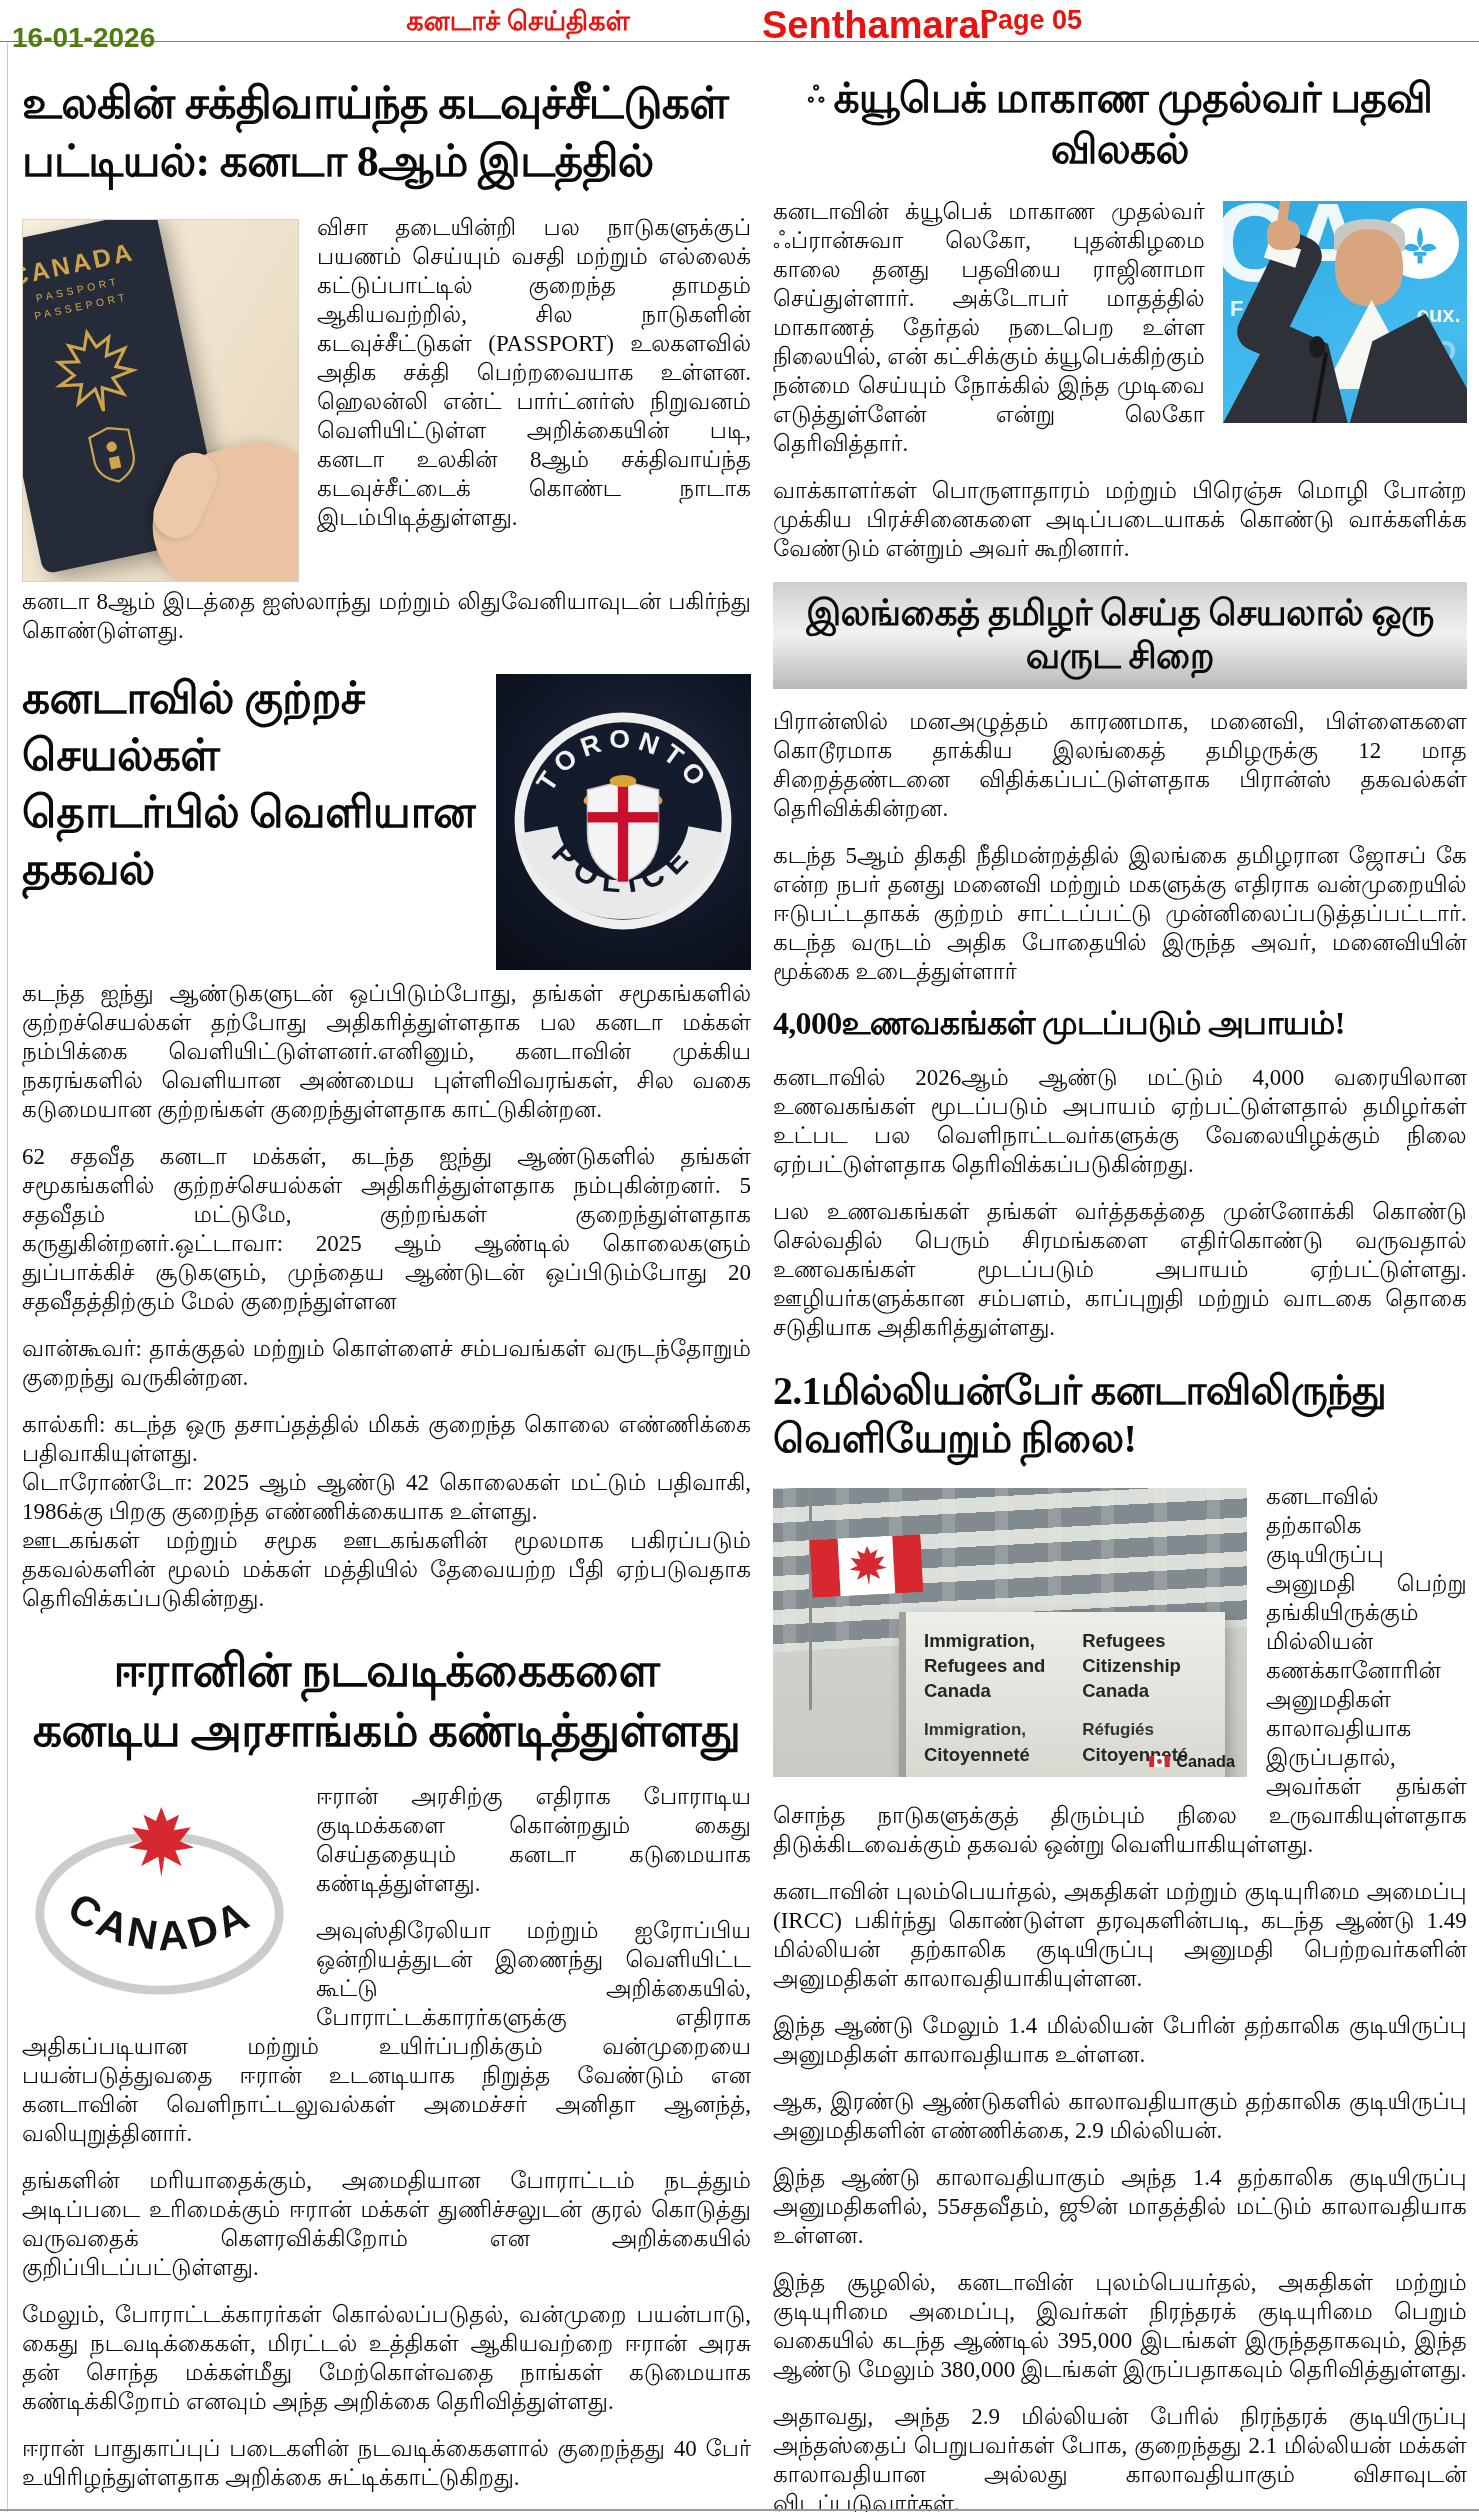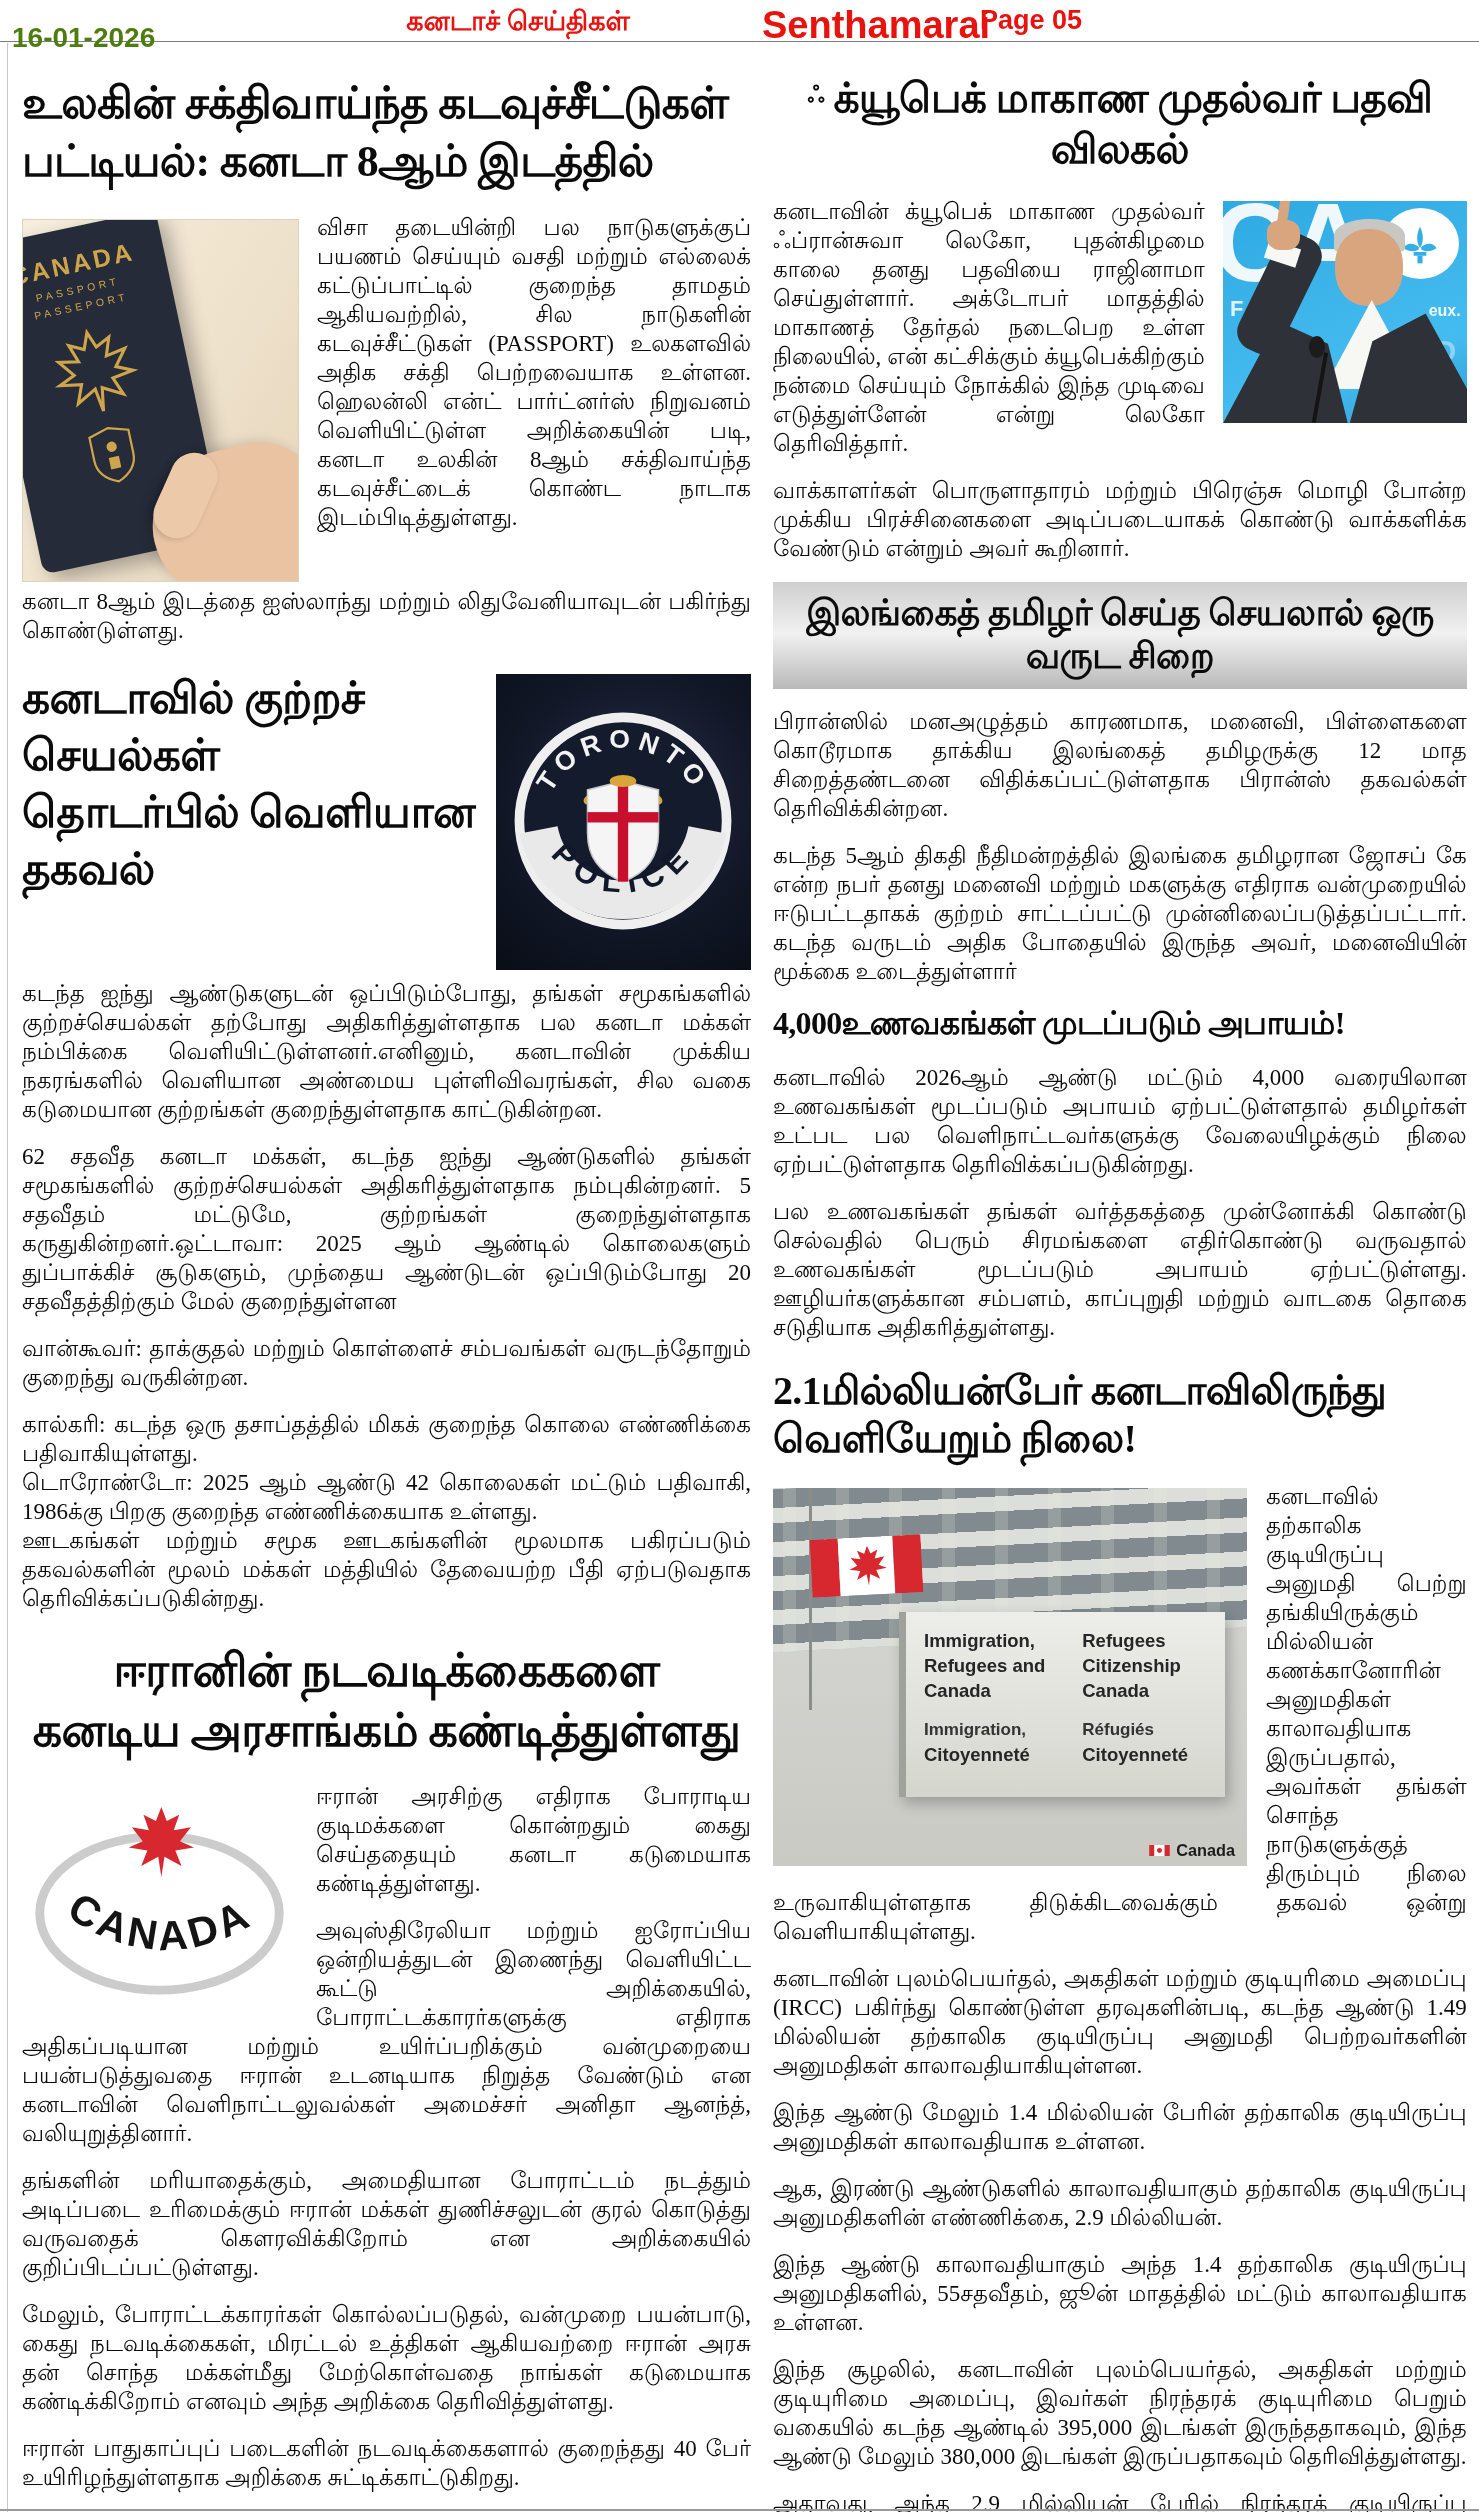--- a/index.html
+++ b/index.html
@@ -71,41 +71,41 @@
   
   .fig-caq{float:right;width:244px;height:222px;margin:4.4px 0 9px 18px;
            background:linear-gradient(160deg,#2ea9e2 0%,#45bcf0 70%,#2f9fd8 100%);}
   .caq-letters{position:absolute;left:-10.4px;top:-22px;color:#fff;opacity:.92;
                font-family:"Liberation Sans",sans-serif;font-weight:bold;font-size:111px;letter-spacing:-4.4px;}
   .caq-bubble{position:absolute;right:7.4px;top:7.4px;width:77px;height:71px;background:#fff;border-radius:50%;}
   .caq-bubble svg{position:absolute;left:19px;top:13.3px;}
   .caq-partial-l{position:absolute;left:7.4px;top:95px;color:rgba(255,255,255,.85);
                  font-family:"Liberation Sans",sans-serif;font-weight:bold;font-size:22px;}
   .caq-partial-r{position:absolute;right:6px;top:101px;color:rgba(255,255,255,.9);
-                 font-family:"Liberation Sans",sans-serif;font-weight:bold;font-size:16px;}
+                 font-family:"Liberation Sans",sans-serif;font-weight:bold;font-size:22px;}
   .caq-watermark{position:absolute;right:10.4px;bottom:55px;color:rgba(255,255,255,.4);
                  font-family:"Liberation Sans",sans-serif;font-weight:bold;font-size:30px;}
   .caq-hair{position:absolute;left:111px;top:18px;width:71px;height:33px;background:#c9c7c2;
             border-radius:50% 50% 10% 10%;}
   .caq-head{position:absolute;left:112px;top:28px;width:68px;height:77px;background:#d9a57e;
             border-radius:46%;}
   .caq-shirt{position:absolute;left:101px;top:99px;width:96px;height:89px;background:#f7f7f4;
              clip-path:polygon(50% 0,100% 100%,0 100%);}
   .caq-suit{position:absolute;left:-22px;bottom:-9px;width:296px;height:126px;background:#2e3138;
             clip-path:polygon(6% 100%,26% 12%,43% 30%,50% 96%,58% 28%,76% 6%,98% 100%);}
   .caq-arm{position:absolute;left:33px;top:30px;width:47px;height:126px;background:#2e3138;
            border-radius:19px;transform:rotate(26deg);}
   .caq-cuff{position:absolute;left:43px;top:43px;width:33px;height:19px;background:#f7f7f4;transform:rotate(18deg);}
   .caq-hand{position:absolute;left:44px;top:19px;width:33px;height:30px;background:#d9a57e;border-radius:40%;}
   .caq-finger{position:absolute;left:56px;top:-10.4px;width:9.6px;height:36px;background:#d9a57e;border-radius:5.2px;transform:rotate(8deg);}
   .caq-mic{position:absolute;left:95px;bottom:0;width:3.7px;height:71px;background:#141414;transform:rotate(10deg);}
   .caq-michead{position:absolute;left:86px;bottom:65px;width:16.3px;height:22px;background:#1c1c1c;border-radius:50%;}
 
   
-  .fig-ircc{float:left;width:474px;height:378px;margin:6px 19px 4.4px 0;
+  .fig-ircc{float:left;width:474px;height:289px;margin:6px 19px 4.4px 0;
             background:linear-gradient(180deg,#d9dad5 0%,#c9cac4 100%);}
   .ircc-building{position:absolute;left:-30px;top:-12px;width:562px;height:163px;transform:skewY(-3deg);
       background:
         repeating-linear-gradient(180deg,rgba(96,108,114,.55) 0 19px,rgba(223,225,219,.95) 19px 34px),
         repeating-linear-gradient(90deg,#aab1b3 0 40px,#d8dad4 40px 53px);}
   .ircc-pole{position:absolute;left:36px;top:0;width:3px;height:222px;background:#8a8d8a;}
   .ircc-flag{position:absolute;left:38px;top:49px;transform:rotate(-3deg);}
   .ircc-sign{position:absolute;left:126px;top:124px;width:326px;height:185px;box-sizing:border-box;
              background:linear-gradient(180deg,#edeee9 0%,#d4d6ce 100%);
              border-left:7.4px solid #9fa29b;box-shadow:4.4px 6px 13.3px rgba(0,0,0,.25);

